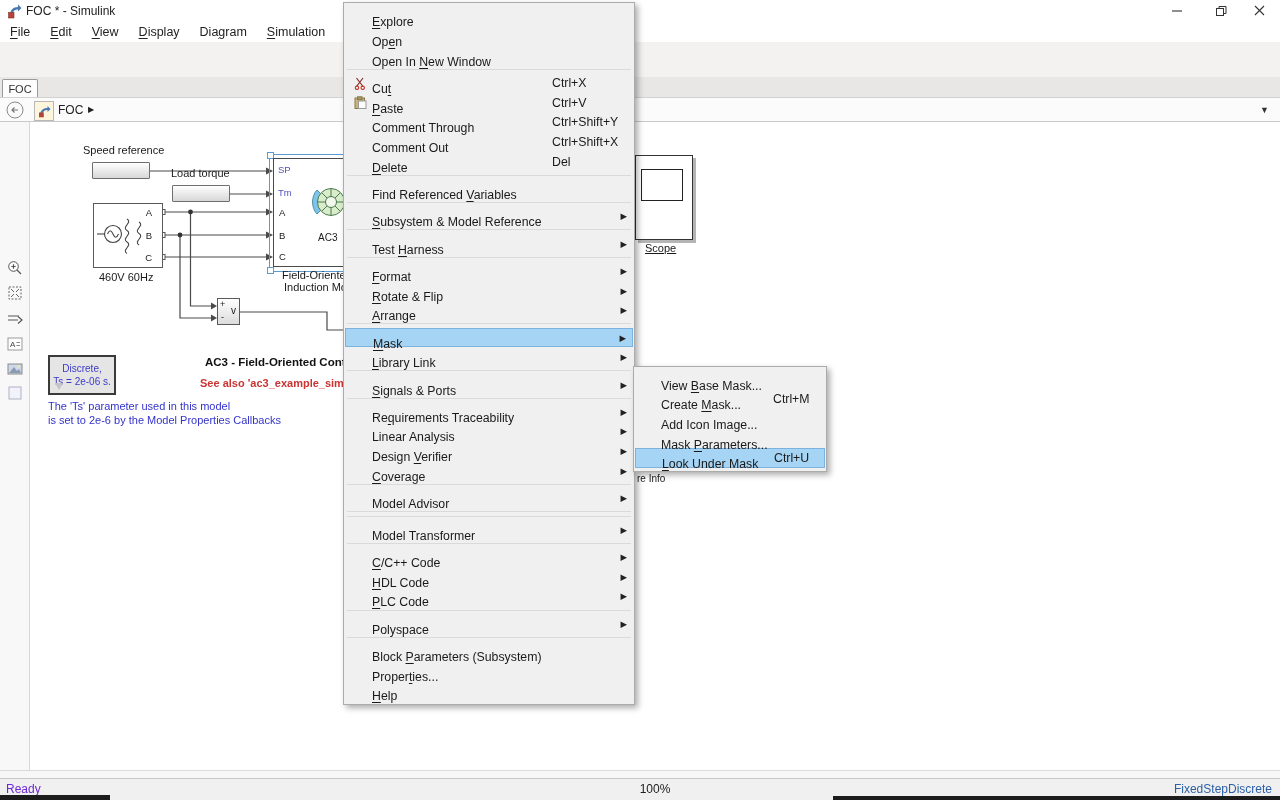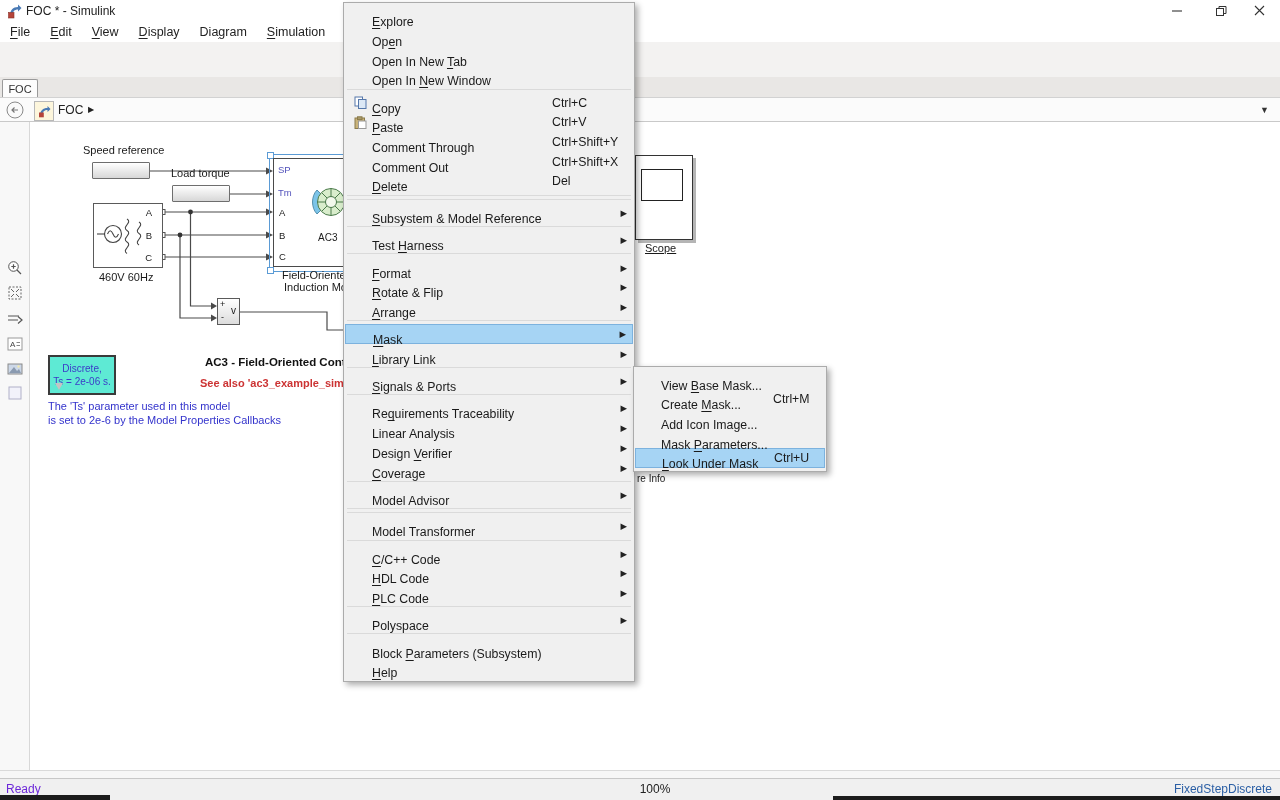--- a/index.html
+++ b/index.html
@@ -48,21 +48,21 @@
   .blk-grad{background:linear-gradient(#ffffff,#d7d7d7);border:1px solid #6e6e6e;border-radius:1px;}
   .lbl{position:absolute;font-size:11px;color:#1a1a1a;white-space:nowrap;z-index:2;}
   .portlbl{position:absolute;font-size:9.5px;color:#1a1a1a;white-space:nowrap;z-index:3;}
   .portblue{color:#5252bb;}
 
   #ac3-select{left:269px;top:154px;width:158px;height:118px;border:1.6px solid #5b9bd5;z-index:2;}
   .handle{position:absolute;width:5px;height:5px;background:#fff;border:1px solid #5b9bd5;}
   #ac3-block{left:273px;top:158px;width:146px;height:109px;background:#fff;border:1px solid #4a4a4a;}
   #scope-block{left:635px;top:155px;width:58px;height:85px;background:#fff;border:1px solid #333;box-shadow:3px 3px 0 rgba(120,120,120,.55);}
   #scope-screen{position:absolute;left:5px;top:13px;width:40px;height:30px;border:1px solid #222;background:#fff;}
-  #powergui{left:48px;top:355px;width:68px;height:40px;background:#5eead4;border:2px solid #3a3a3a;text-align:center;font-size:10px;color:#3b3bc8;line-height:1.25;padding-top:6px;}
+  #powergui{left:48px;top:355px;width:68px;height:40px;background:#e5e5e5;border:2px solid #3a3a3a;text-align:center;font-size:10px;color:#3b3bc8;line-height:1.25;padding-top:6px;}
   #vm-block{left:217px;top:298px;width:23px;height:27px;background:linear-gradient(#ffffff,#dcdcdc);border:1px solid #5a5a5a;font-size:9px;}
   #src-block{left:93px;top:203px;width:70px;height:65px;background:#fff;border:1px solid #5a5a5a;}
 
   .ann{position:absolute;white-space:nowrap;z-index:2;}
   #ann-title{left:205px;top:356px;font-size:11.5px;font-weight:bold;color:#111;}
   #ann-red{left:200px;top:377px;font-size:11px;font-weight:bold;color:#cc3333;}
   #ann-blue1{left:48px;top:400px;font-size:11px;color:#3333cc;}
   #ann-blue2{left:48px;top:414px;font-size:11px;color:#3333cc;}
   #ann-moreinfo{left:637px;top:473px;font-size:10px;color:#222;}
 
@@ -422,40 +422,35 @@
       <span class="mi-arrow"></span>
     </div>
     <div class="menu-item">
       <span class="mi-icon"></span>
       <span class="mi-label">Op<u>e</u>n</span>
       <span class="mi-shortcut"></span>
       <span class="mi-arrow"></span>
     </div>
     <div class="menu-item">
       <span class="mi-icon"></span>
-      <span class="mi-label">Open In New <u>T</u>ab</span>
-      <span class="mi-shortcut"></span>
-      <span class="mi-arrow"></span>
-    </div>
-    <div class="menu-item">
-      <span class="mi-icon"></span>
       <span class="mi-label">Open In <u>N</u>ew Window</span>
       <span class="mi-shortcut"></span>
       <span class="mi-arrow"></span>
     </div>
     <div class="menu-sep"></div>
     <div class="menu-item">
       <span class="mi-icon">
         <svg width="13" height="13">
-          <rect x="1" y="1" width="7.5" height="9" fill="#fff" stroke="#5577aa"></rect>
-          <rect x="4.5" y="3.5" width="7.5" height="9" fill="#dce8f5" stroke="#5577aa"></rect>
+          <path d="M2.5,1 L9,9.5 M9,1 L2.5,9.5" stroke="#8a2a2a" stroke-width="1.2" fill="none"></path>
+          <circle cx="3" cy="10.8" r="1.7" fill="none" stroke="#c0392b" stroke-width="1.1"></circle>
+          <circle cx="8.7" cy="10.8" r="1.7" fill="none" stroke="#c0392b" stroke-width="1.1"></circle>
         </svg>
       </span>
-      <span class="mi-label"><u>C</u>opy</span>
-      <span class="mi-shortcut">Ctrl+C</span>
+      <span class="mi-label">Cu<u>t</u></span>
+      <span class="mi-shortcut">Ctrl+X</span>
       <span class="mi-arrow"></span>
     </div>
     <div class="menu-item">
       <span class="mi-icon">
         <svg width="13" height="13">
           <rect x="1" y="2" width="9.5" height="10.5" fill="#c9b37a" stroke="#8a7a4a"></rect>
           <rect x="3.5" y="0.8" width="4.5" height="2.8" fill="#a89a6a" stroke="#8a7a4a"></rect>
           <rect x="4.5" y="5" width="7.5" height="7.5" fill="#fff" stroke="#999"></rect>
         </svg>
       </span>
@@ -475,20 +470,26 @@
       <span class="mi-shortcut">Ctrl+Shift+X</span>
       <span class="mi-arrow"></span>
     </div>
     <div class="menu-item">
       <span class="mi-icon"></span>
       <span class="mi-label"><u>D</u>elete</span>
       <span class="mi-shortcut">Del</span>
       <span class="mi-arrow"></span>
     </div>
     <div class="menu-sep"></div>
+    <div class="menu-item">
+      <span class="mi-icon"></span>
+      <span class="mi-label">Find Referenced <u>V</u>ariables</span>
+      <span class="mi-shortcut"></span>
+      <span class="mi-arrow"></span>
+    </div>
     <div class="menu-sep"></div>
     <div class="menu-item">
       <span class="mi-icon"></span>
       <span class="mi-label"><u>S</u>ubsystem &amp; Model Reference</span>
       <span class="mi-shortcut"></span>
       <span class="mi-arrow">▶</span>
     </div>
     <div class="menu-sep"></div>
     <div class="menu-item">
       <span class="mi-icon"></span>
@@ -598,20 +599,26 @@
     <div class="menu-item">
       <span class="mi-icon"></span>
       <span class="mi-label">Polyspace</span>
       <span class="mi-shortcut"></span>
       <span class="mi-arrow">▶</span>
     </div>
     <div class="menu-sep"></div>
     <div class="menu-item">
       <span class="mi-icon"></span>
       <span class="mi-label">Block <u>P</u>arameters (Subsystem)</span>
+      <span class="mi-shortcut"></span>
+      <span class="mi-arrow"></span>
+    </div>
+    <div class="menu-item">
+      <span class="mi-icon"></span>
+      <span class="mi-label">Proper<u>t</u>ies...</span>
       <span class="mi-shortcut"></span>
       <span class="mi-arrow"></span>
     </div>
     <div class="menu-item">
       <span class="mi-icon"></span>
       <span class="mi-label"><u>H</u>elp</span>
       <span class="mi-shortcut"></span>
       <span class="mi-arrow"></span>
     </div>
   </div>

